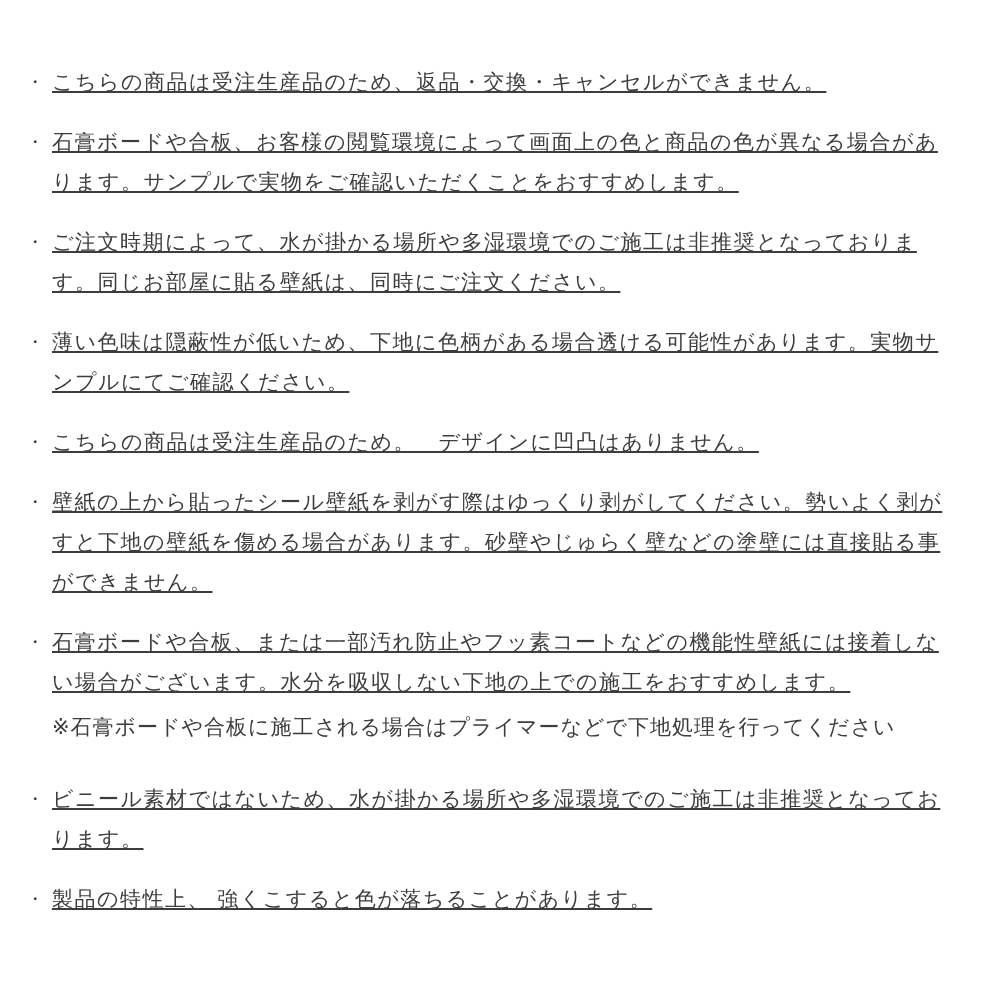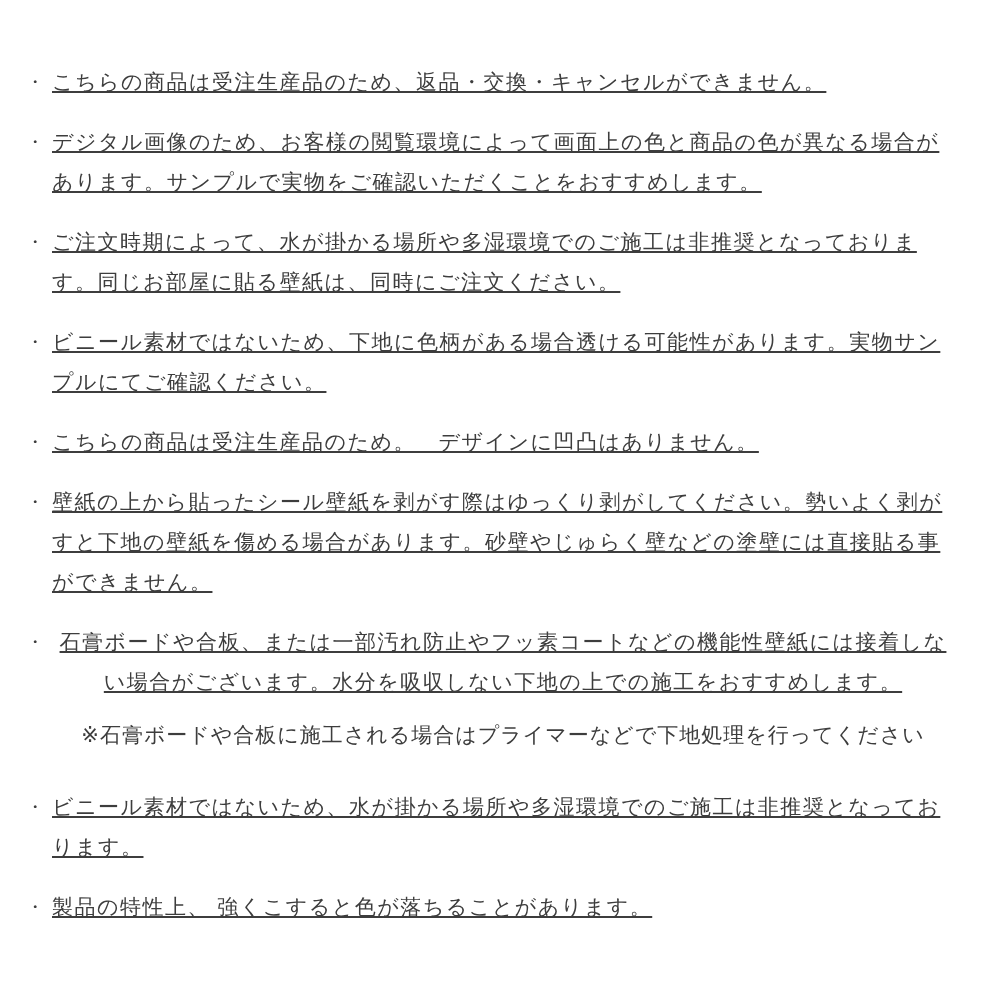--- a/index.html
+++ b/index.html
@@ -43,58 +43,57 @@
     font-size: 21px;
     line-height: 40px;
     letter-spacing: 1.5px;
     word-break: break-all;
     color: #3d3d3d;
     text-decoration: underline;
   }
   .notice-body { 
     flex: 1;
     min-width: 0;
-    text-align: center;
   }
   .subnote {
     font-size: 21px;
     line-height: 33px;
     letter-spacing: 1px;
-    margin-top: 16px;
+    margin-top: 8px;
     color: #3d3d3d;
     word-break: break-all;
   }
   .notice-item.has-subnote {
     margin-bottom: 36px;
   }
 </style>
 </head>
 <body>
 
 <div class="page">
   <ul class="notice-list">
 
     <li class="notice-item">
       <span class="bullet">・</span>
       <span class="notice-text">こちらの商品は受注生産品のため、返品・交換・キャンセルができません。</span>
     </li>
 
     <li class="notice-item">
       <span class="bullet">・</span>
-      <span class="notice-text">デジタル画像のため、お客様の閲覧環境によって画面上の色と商品の色が異なる場合があります。サンプルで実物をご確認いただくことをおすすめします。</span>
+      <span class="notice-text">石膏ボードや合板、お客様の閲覧環境によって画面上の色と商品の色が異なる場合があります。サンプルで実物をご確認いただくことをおすすめします。</span>
     </li>
 
     <li class="notice-item">
       <span class="bullet">・</span>
       <span class="notice-text">ご注文時期によって、水が掛かる場所や多湿環境でのご施工は非推奨となっております。同じお部屋に貼る壁紙は、同時にご注文ください。</span>
     </li>
 
     <li class="notice-item">
       <span class="bullet">・</span>
-      <span class="notice-text">ビニール素材ではないため、下地に色柄がある場合透ける可能性があります。実物サンプルにてご確認ください。</span>
+      <span class="notice-text">薄い色味は隠蔽性が低いため、下地に色柄がある場合透ける可能性があります。実物サンプルにてご確認ください。</span>
     </li>
 
     <li class="notice-item">
       <span class="bullet">・</span>
       <span class="notice-text">こちらの商品は受注生産品のため。　デザインに凹凸はありません。</span>
     </li>
 
     <li class="notice-item">
       <span class="bullet">・</span>
       <span class="notice-text">壁紙の上から貼ったシール壁紙を剥がす際はゆっくり剥がしてください。勢いよく剥がすと下地の壁紙を傷める場合があります。砂壁やじゅらく壁などの塗壁には直接貼る事ができません。</span>

